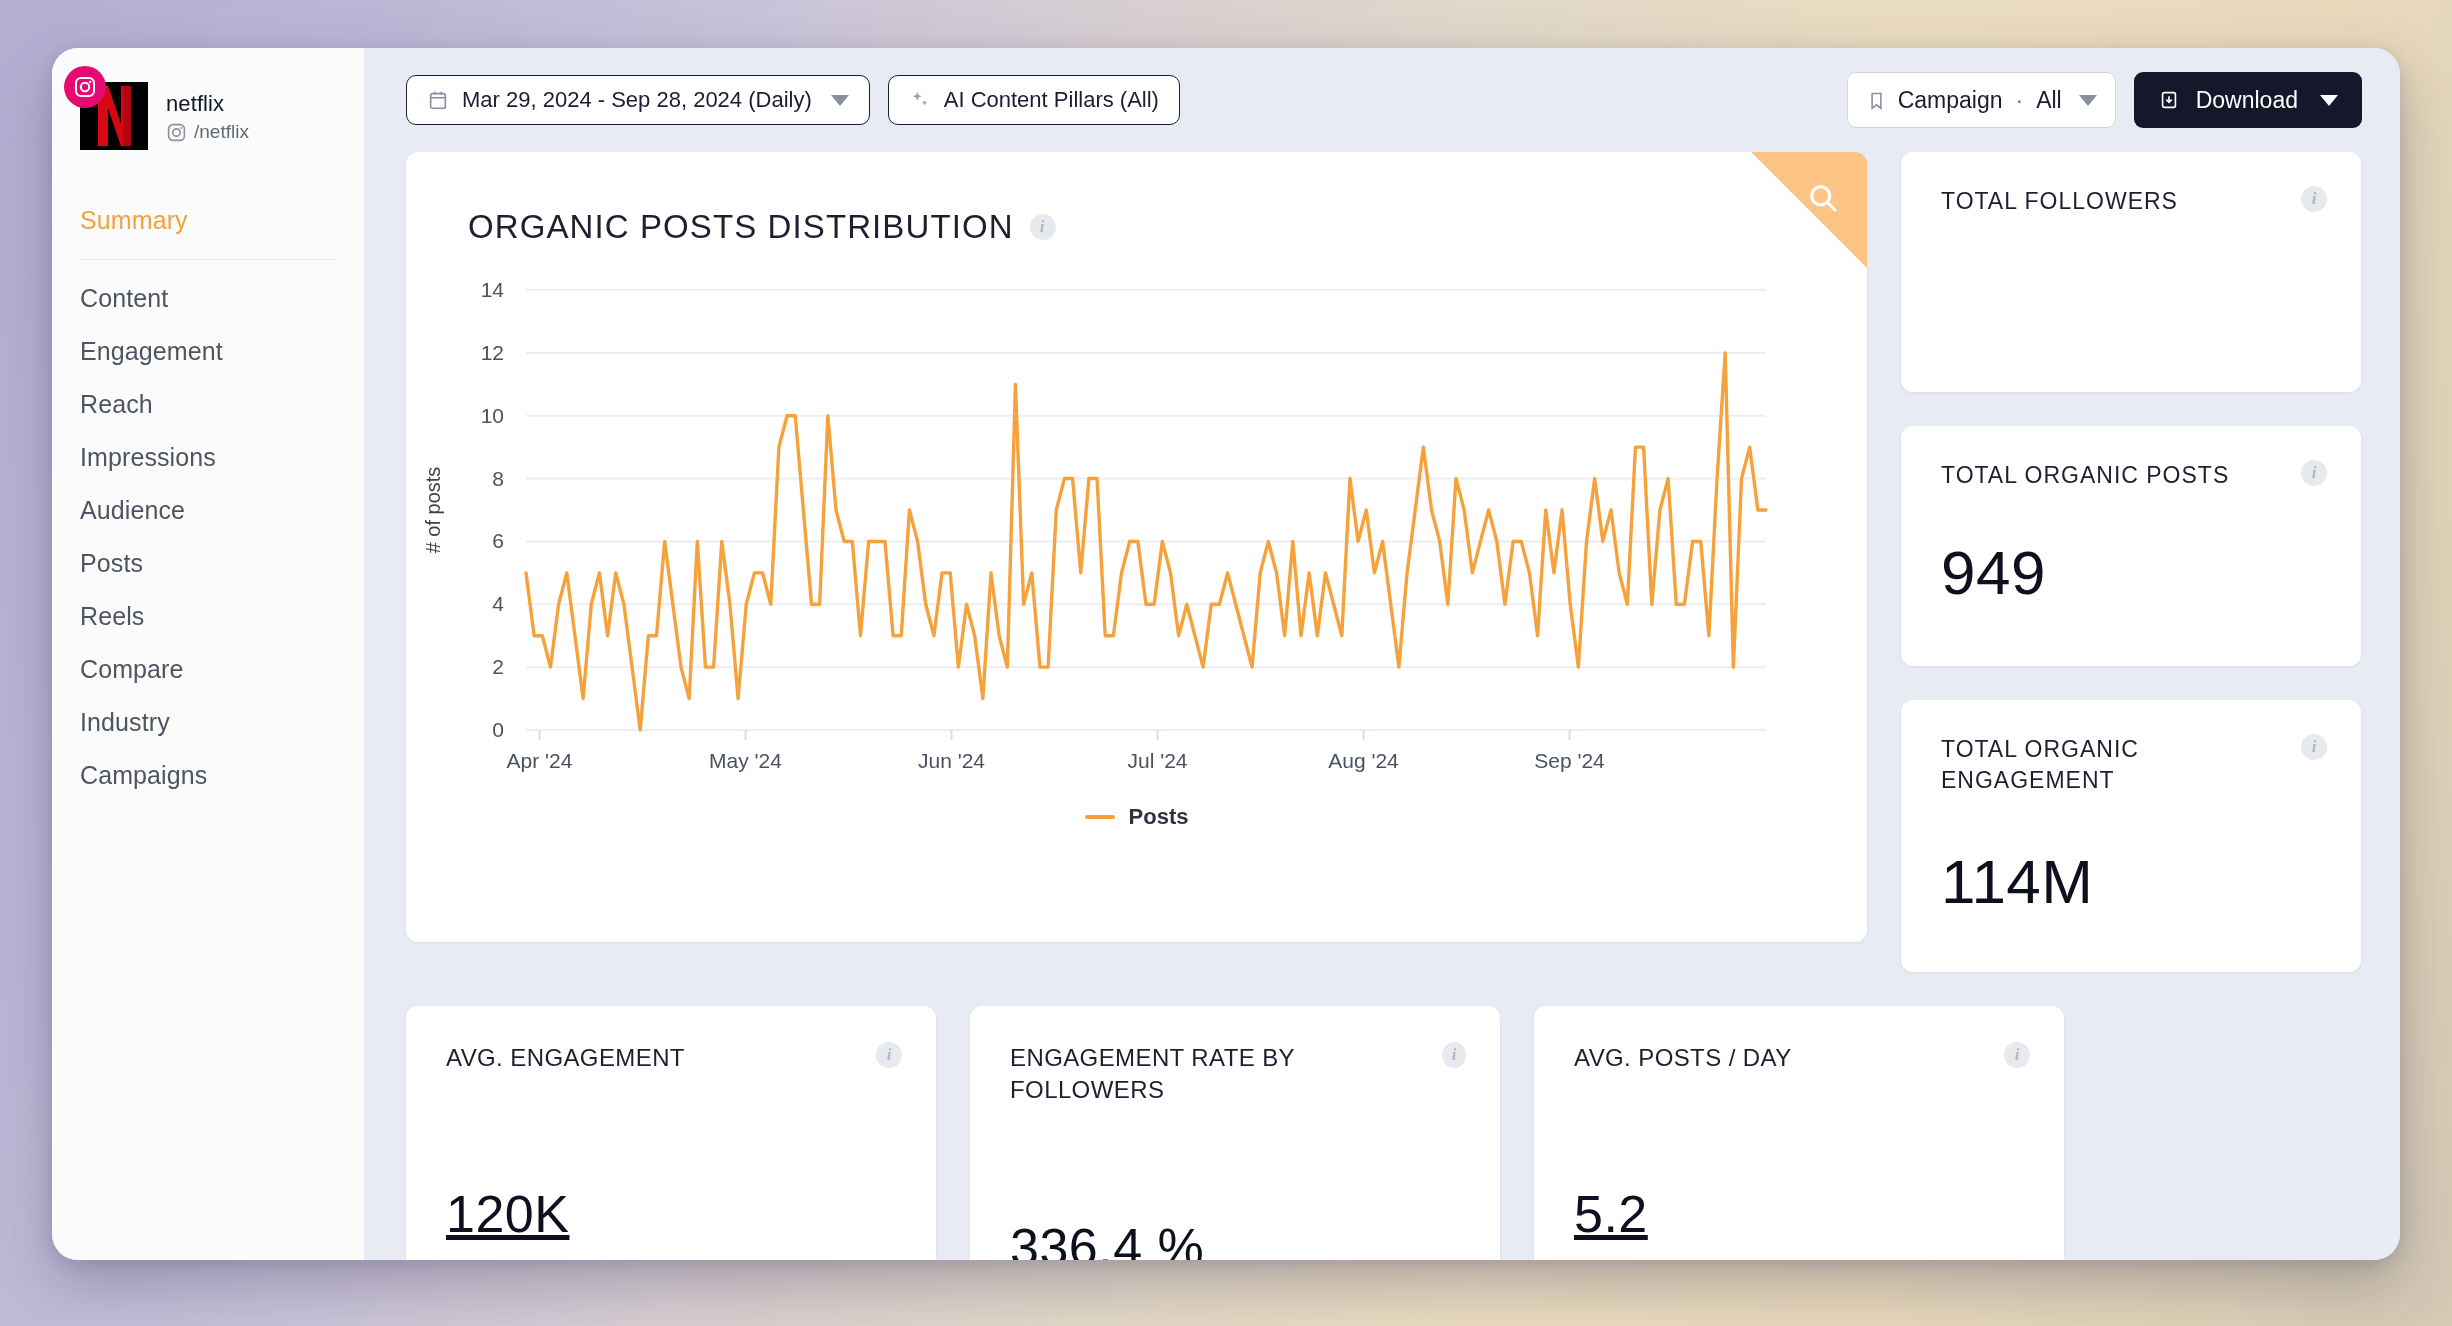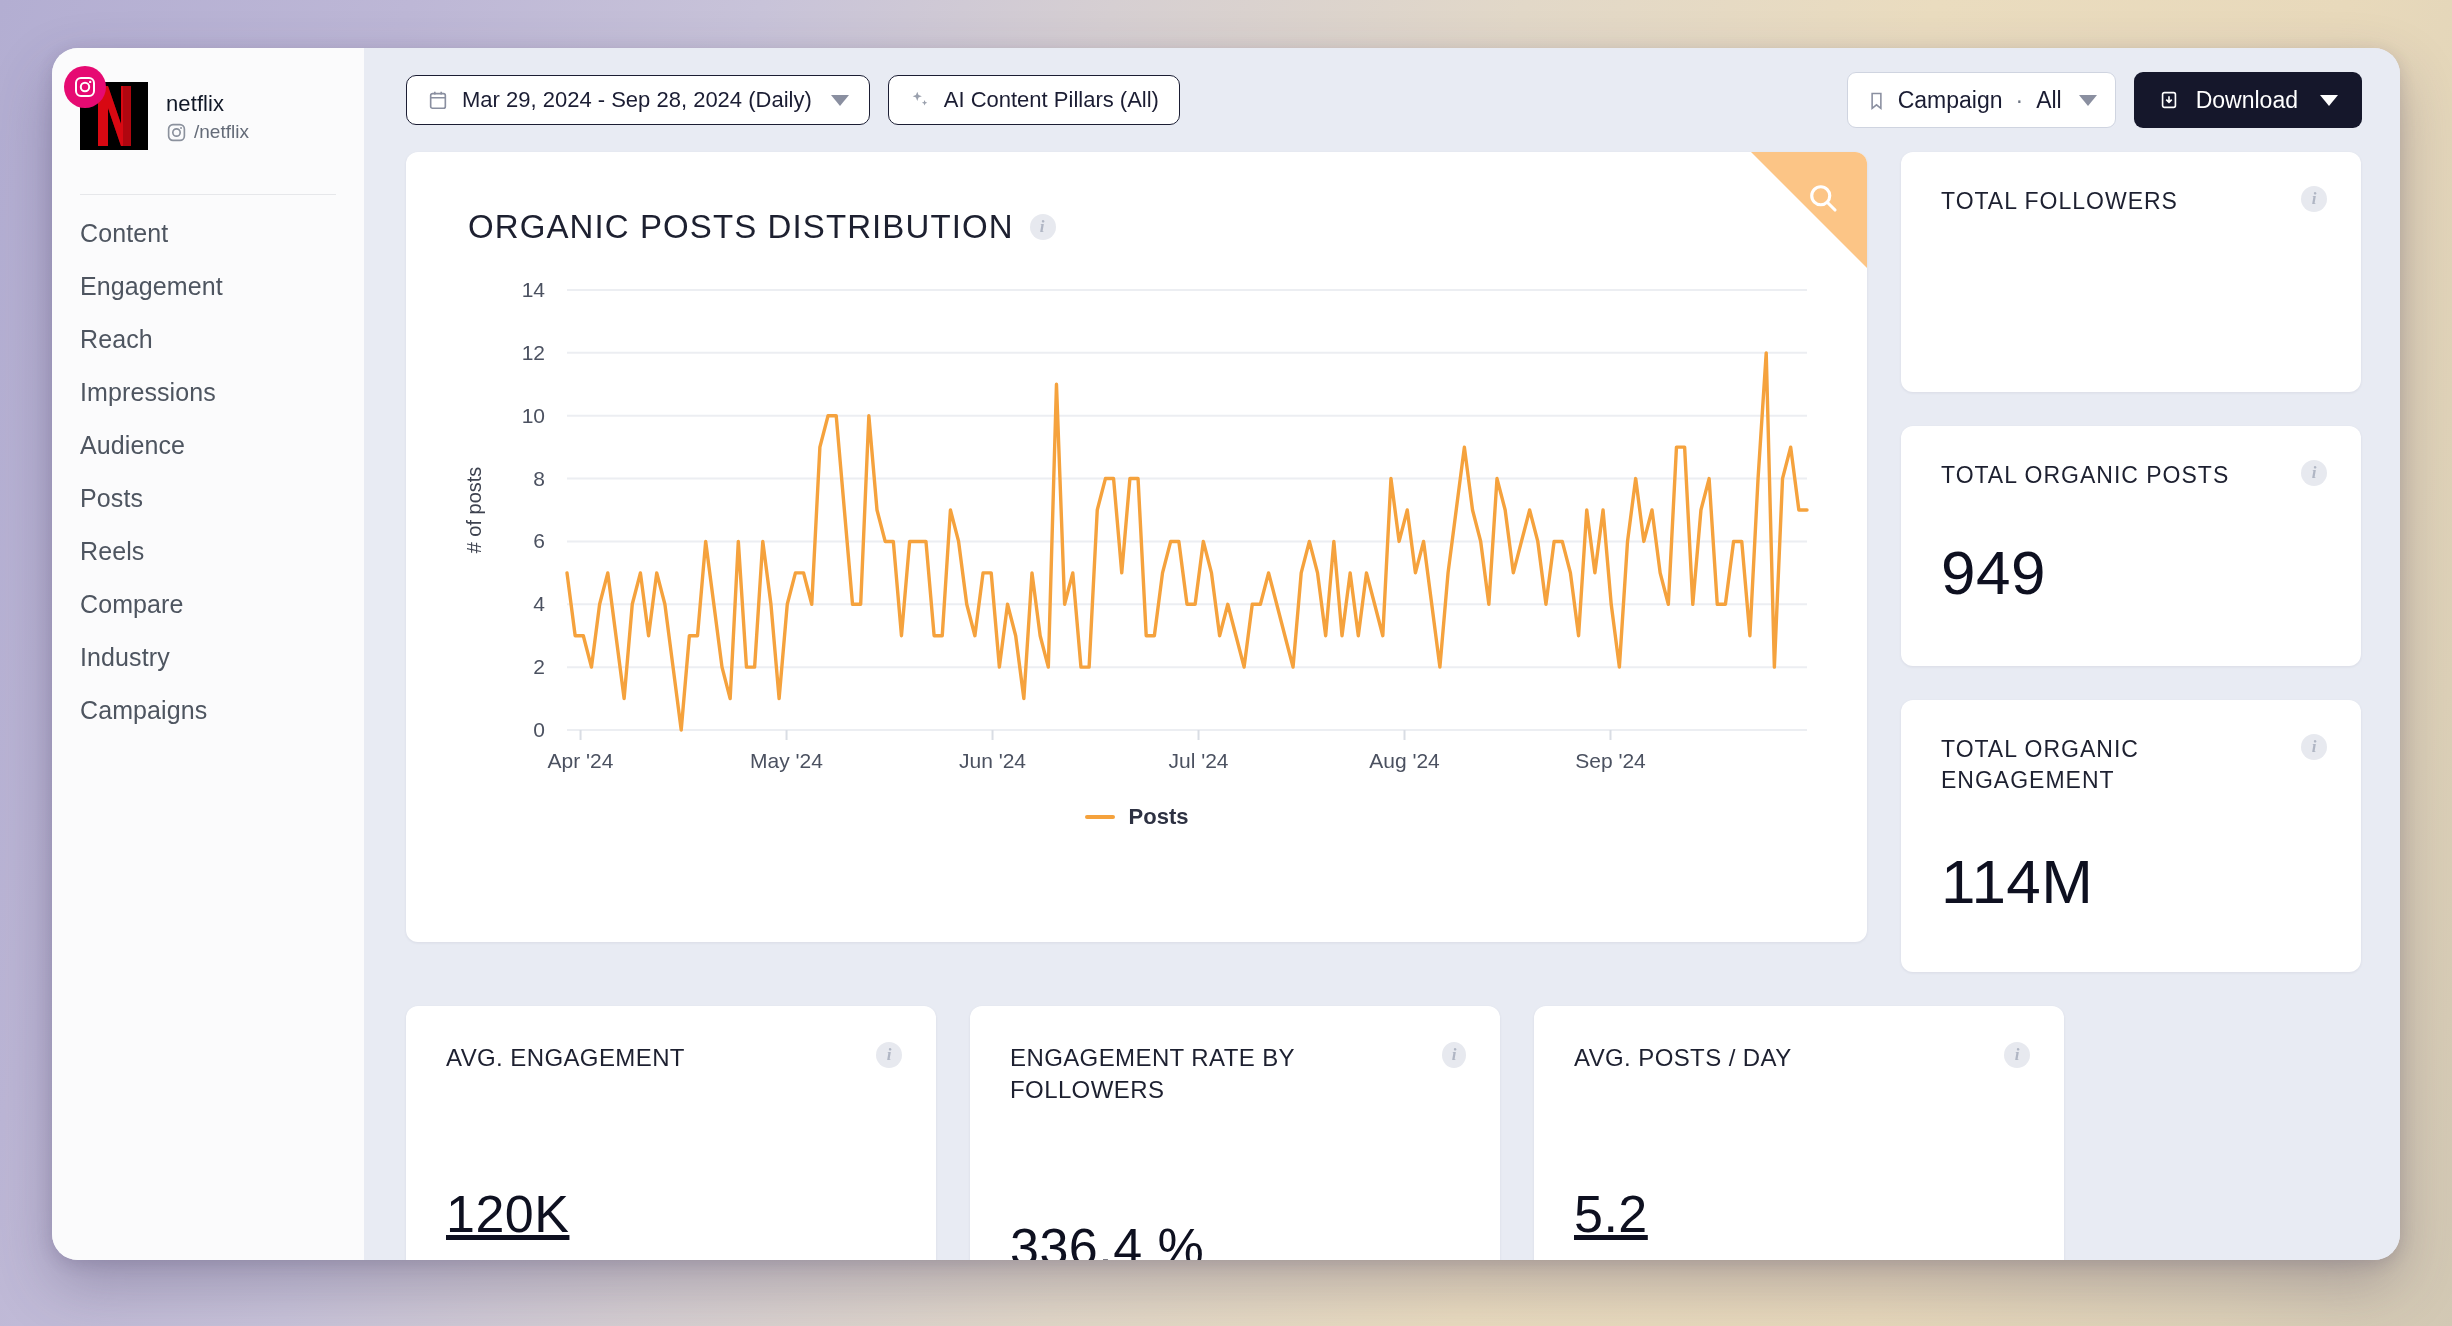--- a/index.html
+++ b/index.html
@@ -170,21 +170,20 @@
     border-radius: 12px;
     box-shadow: 0 1px 3px rgba(30,35,60,.07);
     position: relative;
   }
 
   
   #chart-card {
     width: 1461px;
     height: 790px;
     overflow: hidden;
-    text-align: right;
   }
   .corner-search {
     position: absolute;
     top: 0; right: 0;
     width: 116px; height: 116px;
     overflow: hidden;
   }
   .corner-search .tri {
     position: absolute;
     top: 0; right: 0;
@@ -294,20 +293,23 @@
             <rect x="3" y="3" width="18" height="18" rx="5"></rect>
             <circle cx="12" cy="12" r="4.2"></circle>
             <circle cx="17.2" cy="6.9" r="1.1" fill="#8b919d" stroke="none"></circle>
           </svg>
           <span>/netflix</span>
         </div>
       </div>
     </div>
 
     <nav id="nav">
+      <div class="nav-item active">
+        <span>Summary</span>
+      </div>
       <div class="nav-sep"></div>
       <div class="nav-item">
         <span>Content</span>
       </div>
       <div class="nav-item">
         <span>Engagement</span>
       </div>
       <div class="nav-item">
         <span>Reach</span>
       </div>

